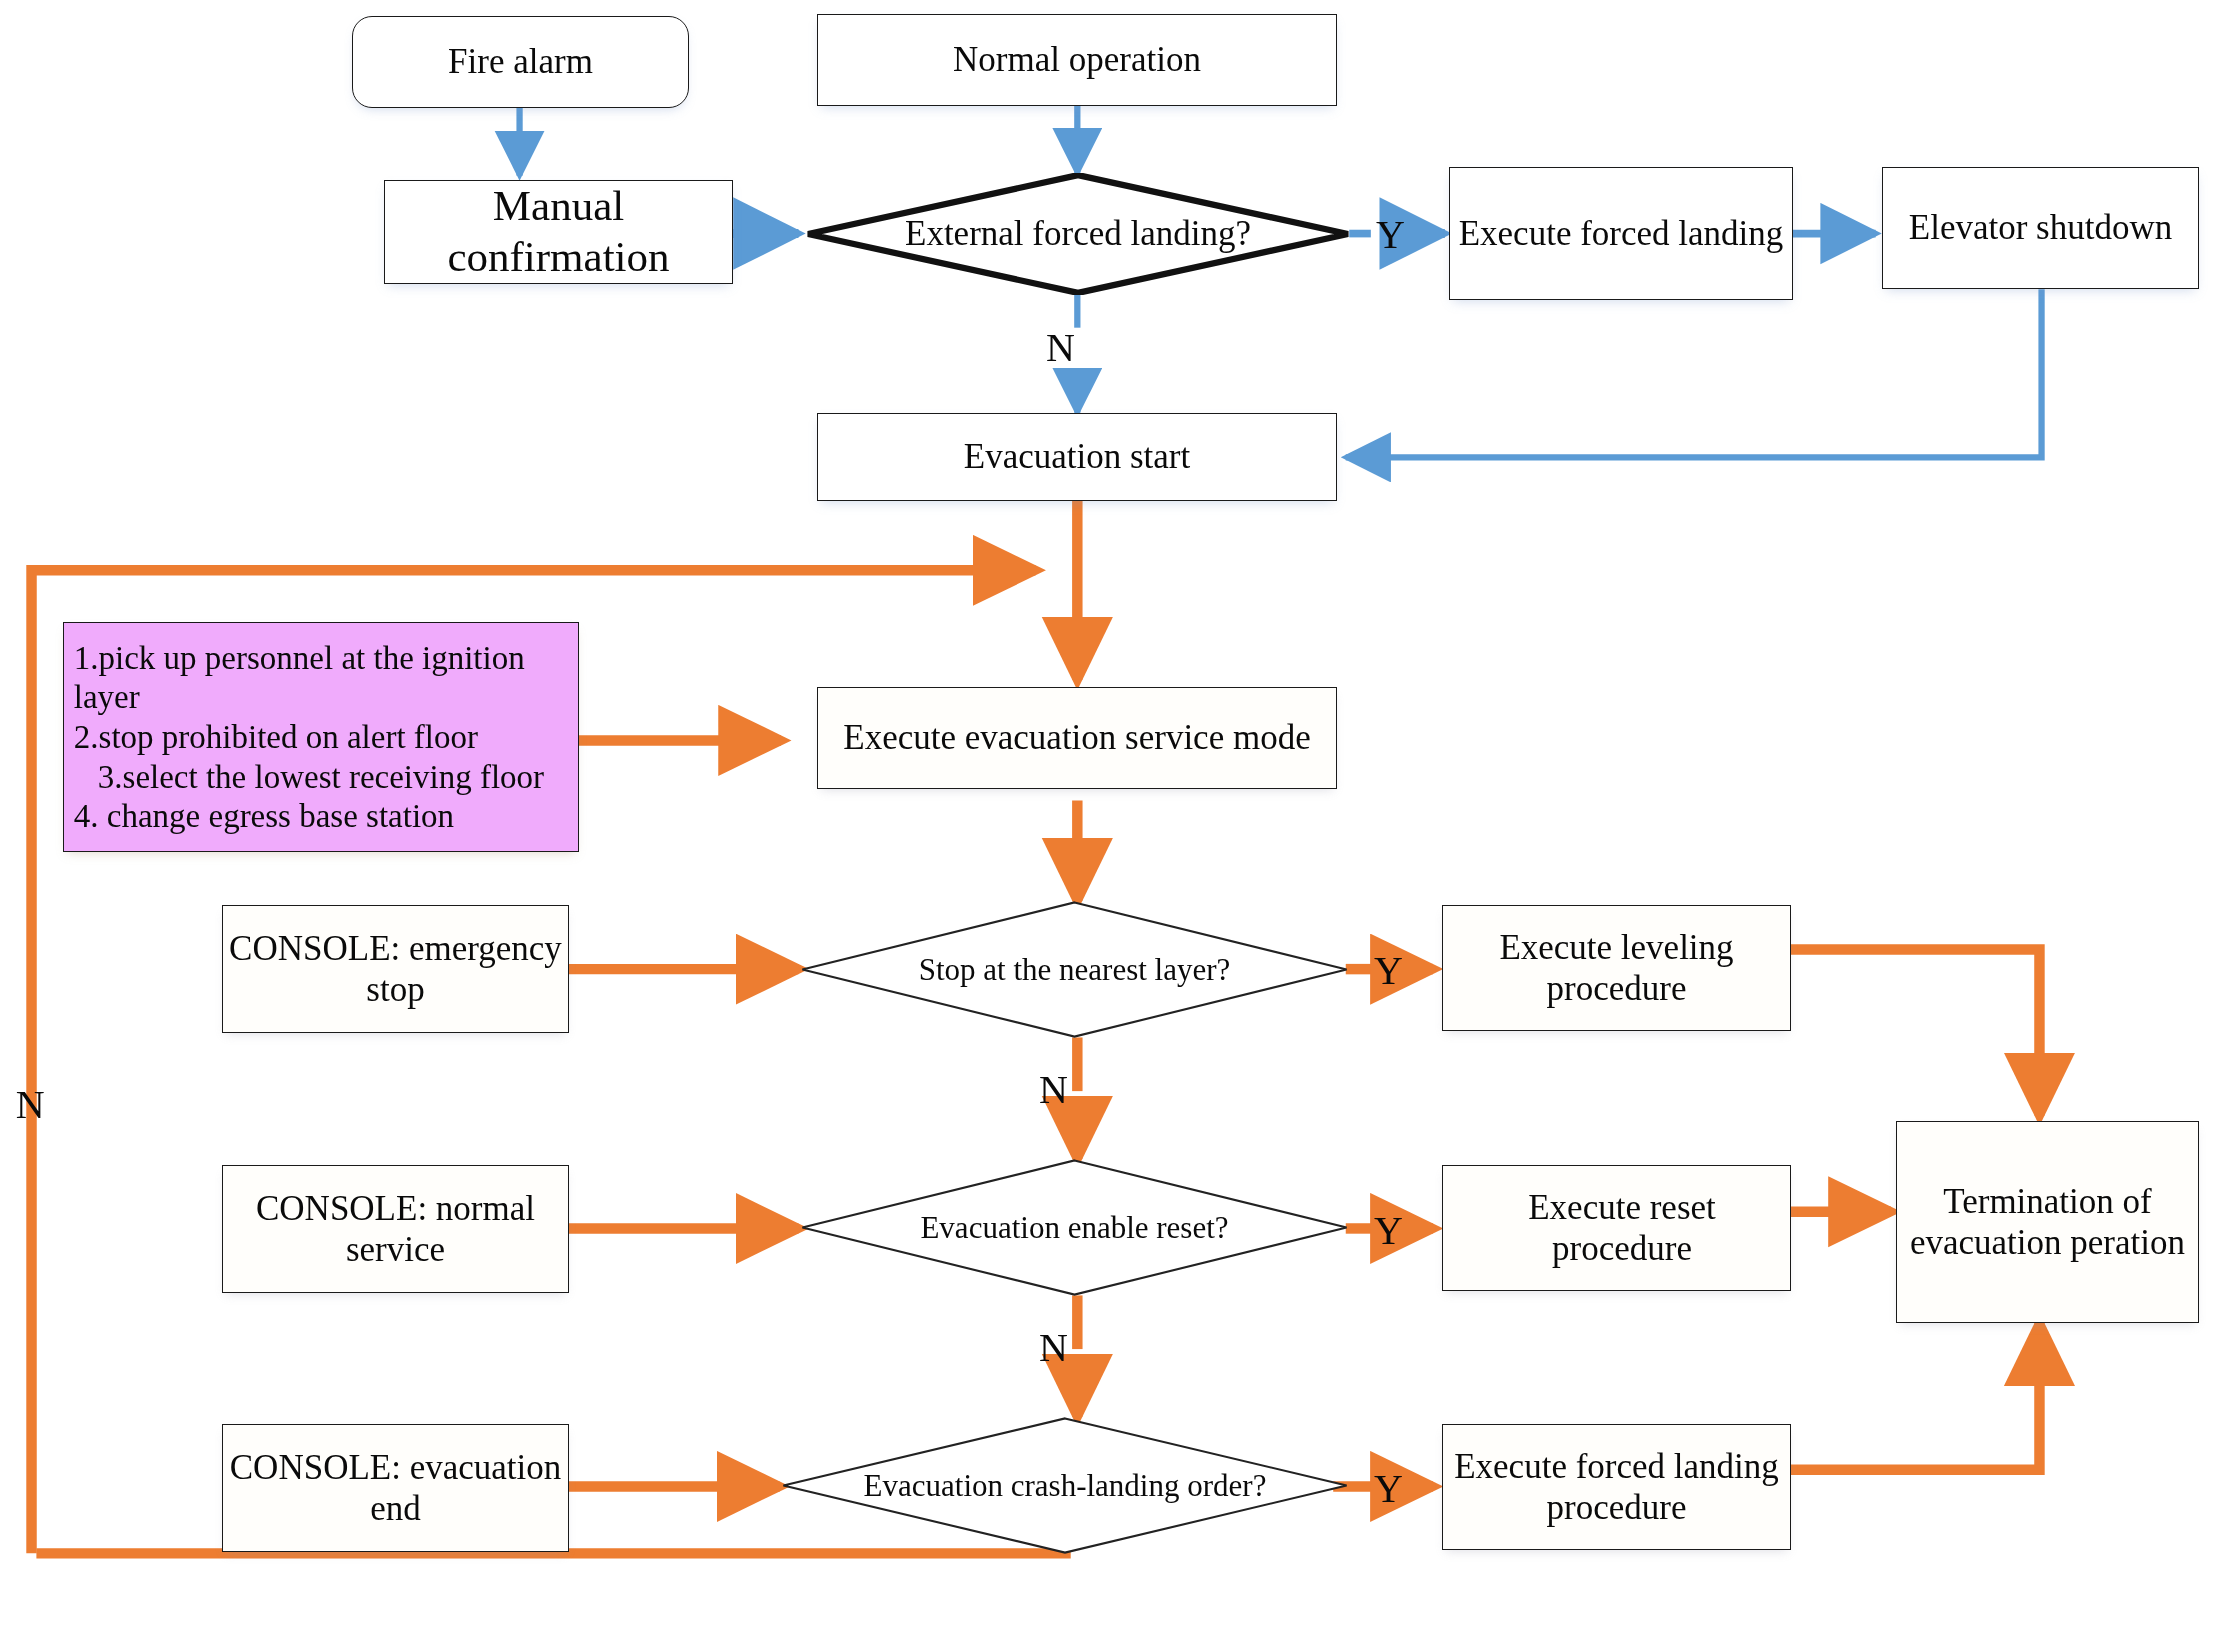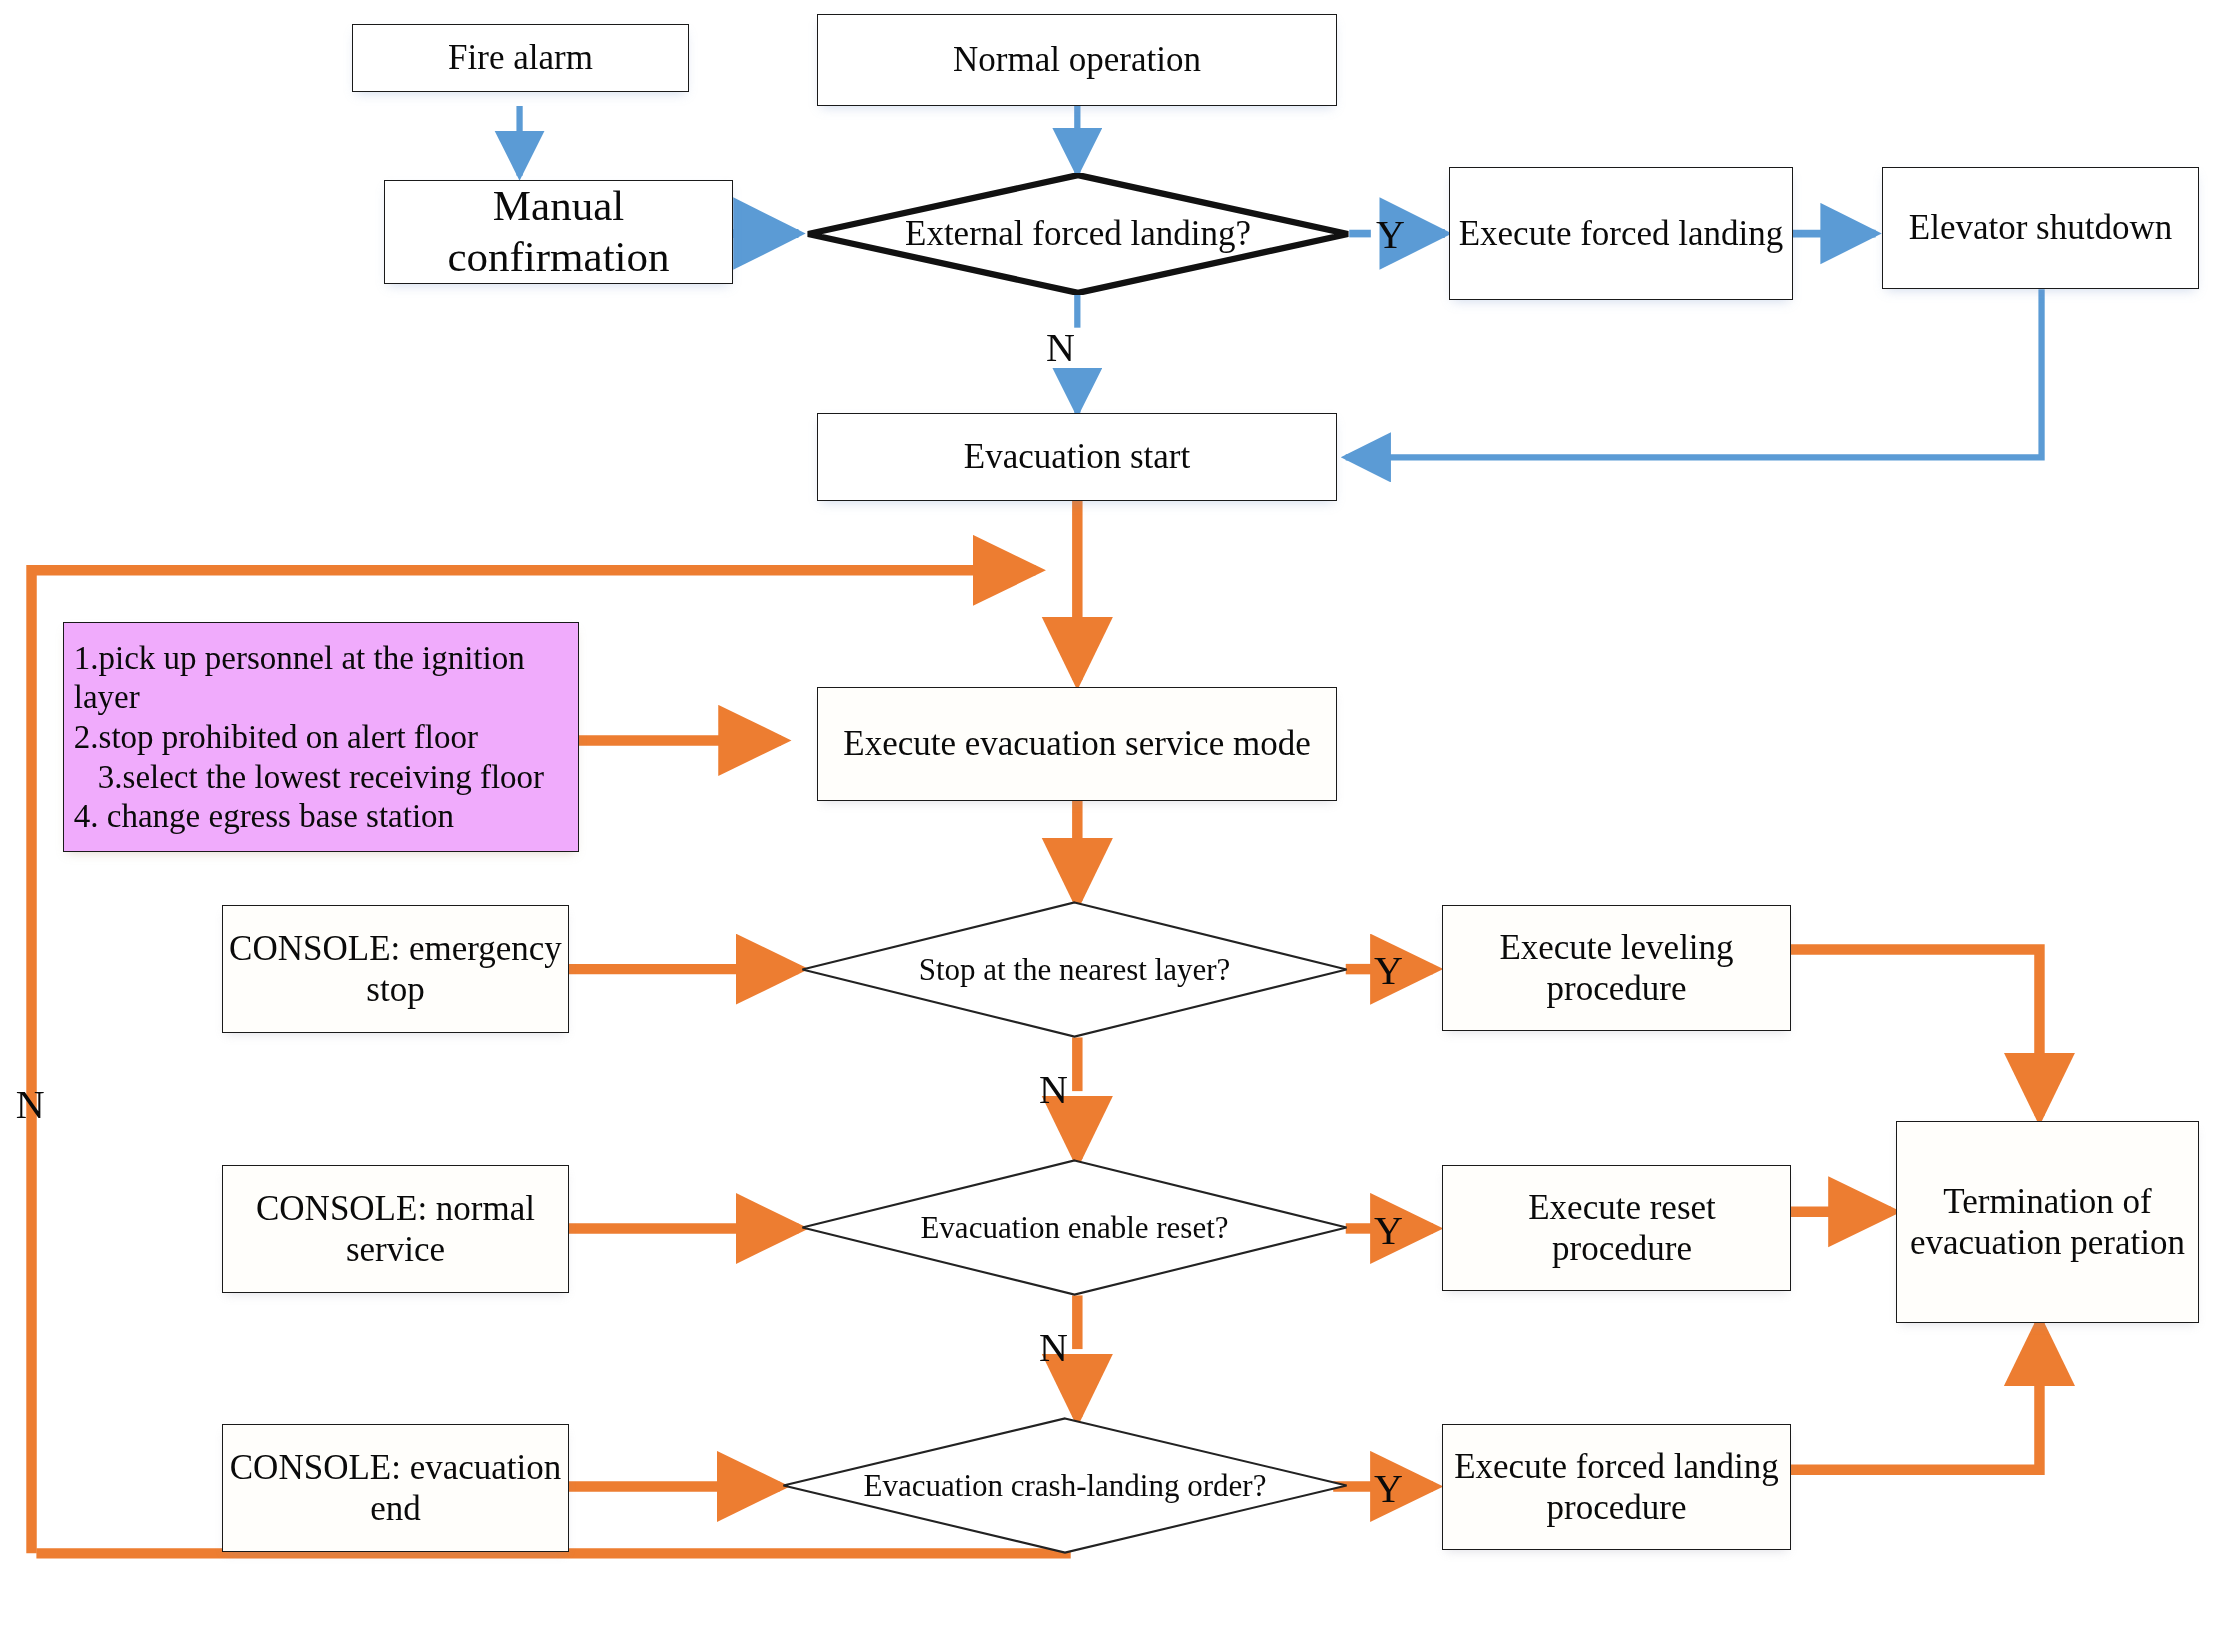--- a/index.html
+++ b/index.html
@@ -191,21 +191,21 @@
 
     <g>
       <path d="M2568,1738 L2712,1738" stroke="#ED7D31" stroke-width="15" fill="none" marker-end="url(#aor)"></path>
     </g>
 
     <g>
       <path d="M2568,2108 L2925,2108 L2925,1898" stroke="#ED7D31" stroke-width="15" fill="none" marker-end="url(#aor)"></path>
     </g>
   </svg>
 
-  <div class="node rect blue-sh" style="left:352px; top:24px; width:337px; height:68px; font-size:35px;">
+  <div class="node rect blue-sh" style="left:352px; top:16px; width:337px; height:92px; font-size:35px;border-radius:20px;">
     <span>Fire alarm</span>
   </div>
 
   <div class="node rect blue-sh" style="left:817px; top:14px; width:520px; height:92px; font-size:35px;">
     <span>Normal operation</span>
   </div>
 
   <div class="node rect blue-sh" style="left:352px; top:180px; width:349px; height:104px; font-size:43px;margin-left:32px;">
     <span>Manual confirmation</span>
   </div>
@@ -238,21 +238,21 @@
   </div>
 
   <div class="listbox" style="left:63px; top:622px; width:516px; height:230px;">
     <div class="ln" style="font-size:33px;">1.pick up personnel at the ignition</div>
     <div class="ln" style="font-size:33px;">layer</div>
     <div class="ln" style="font-size:33px;">2.stop prohibited on alert floor</div>
     <div class="ln" style="font-size:33px;margin-left:24px;">3.select the lowest receiving floor</div>
     <div class="ln" style="font-size:33px;">4. change egress base station</div>
   </div>
 
-  <div class="node rect" style="left:817px; top:687px; width:520px; height:114px; font-size:35px;">
+  <div class="node rect" style="left:817px; top:687px; width:520px; height:102px; font-size:35px;">
     <span>Execute evacuation service mode</span>
   </div>
 
   <div class="label-float" style="left:5.6px; top:1074px; width:49px; height:60px; font-size:40px;">
     <span>N</span>
   </div>
 
   <div class="node rect" style="left:222px; top:905px; width:347px; height:128px; font-size:35px; flex-direction:column;">
     <span>CONSOLE: emergency stop</span>
   </div>

